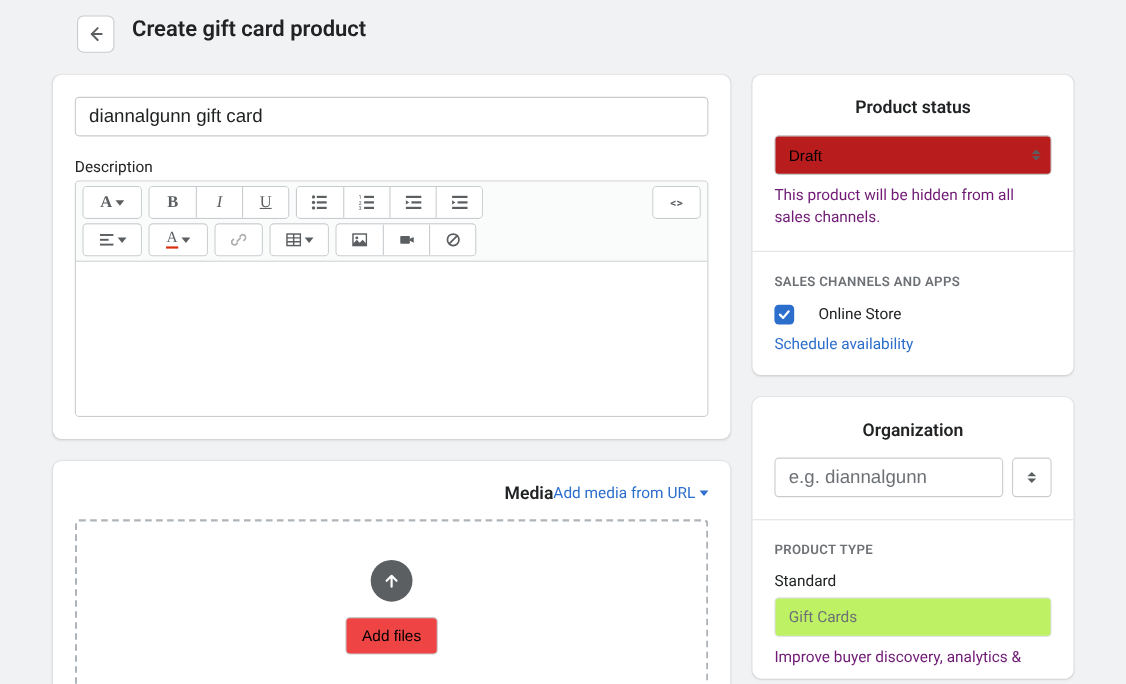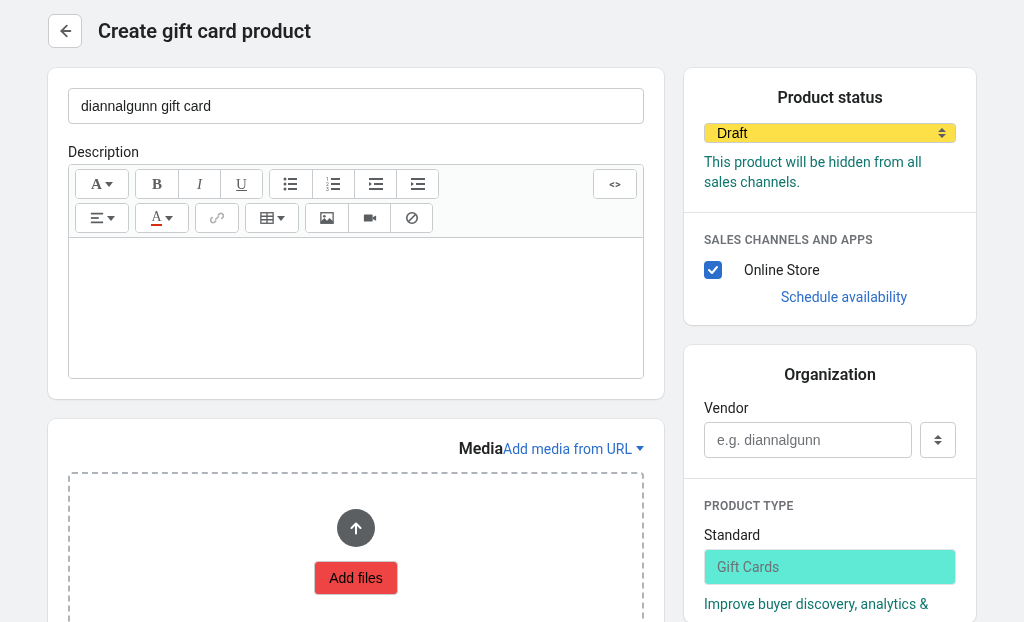--- a/index.html
+++ b/index.html
@@ -8,23 +8,24 @@
     background: #f1f2f4;
     color: #202223;
     font-size: 14px;
   }
   .page {
     padding: 14px 48px 0 48px;
     max-width: 1024px;
   }
   .page-header {
     display: flex;
-    align-items: center;
+    align-items: flex-start;
     gap: 16px;
     margin-bottom: 20px;
+    margin-left: 22px;
   }
   .back-btn {
     width: 34px;
     height: 34px;
     border: 1px solid #c9cccf;
     border-radius: 6px;
     background: #fff;
     display: flex;
     align-items: center;
     justify-content: center;
@@ -53,21 +54,21 @@
     font-size: 14px;
     margin-bottom: 4px;
     color: #202223;
   }
   .text-input {
     width: 100%;
     height: 36px;
     border: 1px solid #c9cccf;
     border-radius: 4px;
     padding: 0 12px;
-    font-size: 14px;
+    font-size: 17px;
     color: #202223;
     outline: none;
   }
   .text-input::placeholder { color: #6d7175; }
   .rte-wrap {
     border: 1px solid #c9cccf;
     border-radius: 4px;
     overflow: hidden;
   }
   .rte-toolbar {
@@ -161,38 +162,38 @@
     font-size: 16px;
     font-weight: 600;
     margin-bottom: 16px;
     text-align: center;
   }
   .select-wrap {
     position: relative;
   }
   .select {
     width: 100%;
-    height: 20px;
+    height: 36px;
     border: 1px solid #c9cccf;
     border-radius: 4px;
     padding: 0 30px 0 12px;
-    background: #fde047;
+    background: #b91c1c;
     font-size: 14px;
     appearance: none;
     cursor: pointer;
   }
   .select-caret {
     position: absolute;
     right: 10px;
     top: 50%;
     transform: translateY(-50%);
     pointer-events: none;
   }
   .help-text {
-    color: #0f766e;
+    color: #701a75;
     font-size: 14px;
     margin-top: 10px;
     line-height: 1.4;
   }
   .divider { border-top: 1px solid #e1e3e5; }
   .subhead {
     font-size: 12px;
     font-weight: 600;
     letter-spacing: 0.3px;
     color: #6d7175;
@@ -210,23 +211,21 @@
     height: 18px;
     border-radius: 4px;
     background: #2c6ecb;
     display: flex;
     align-items: center;
     justify-content: center;
   }
   .schedule-link {
     color: #2c6ecb;
     cursor: pointer;
-    margin-left: 28px;
-    font-size: 14px;
-    text-align: center;
+    font-size: 14px;
   }
   .vendor-row {
     display: flex;
     gap: 8px;
   }
   .vendor-row .text-input { flex: 1; }
   .square-btn {
     width: 36px;
     height: 36px;
     border: 1px solid #c9cccf;
@@ -243,21 +242,21 @@
     margin-bottom: 6px;
   }
   .readonly-input {
     width: 100%;
     height: 36px;
     border: 1px solid #e1e3e5;
     border-radius: 4px;
     padding: 0 12px;
     font-size: 14px;
     color: #6d7175;
-    background: #5eead4;
+    background: #bef264;
     display: flex;
     align-items: center;
   }
   .caret-down {
     width: 0; height: 0;
     border-left: 4px solid transparent;
     border-right: 4px solid transparent;
     border-top: 5px solid currentColor;
   }
   .double-caret {
@@ -474,21 +473,20 @@
             </div>
             <span>Online Store</span>
           </div>
           <div class="schedule-link">Schedule availability</div>
         </div>
       </div>
 
       <div class="card">
         <div class="card-pad">
           <div class="side-section-title">Organization</div>
-          <div class="sub-label">Vendor</div>
           <div class="vendor-row">
             <input class="text-input" type="text" placeholder="e.g. diannalgunn" style="">
             <div class="square-btn">
               <div class="double-caret">
                 <span class="caret-up-sm"></span>
                   <span class="caret-down-sm"></span>
               </div>
             </div>
           </div>
         </div>

